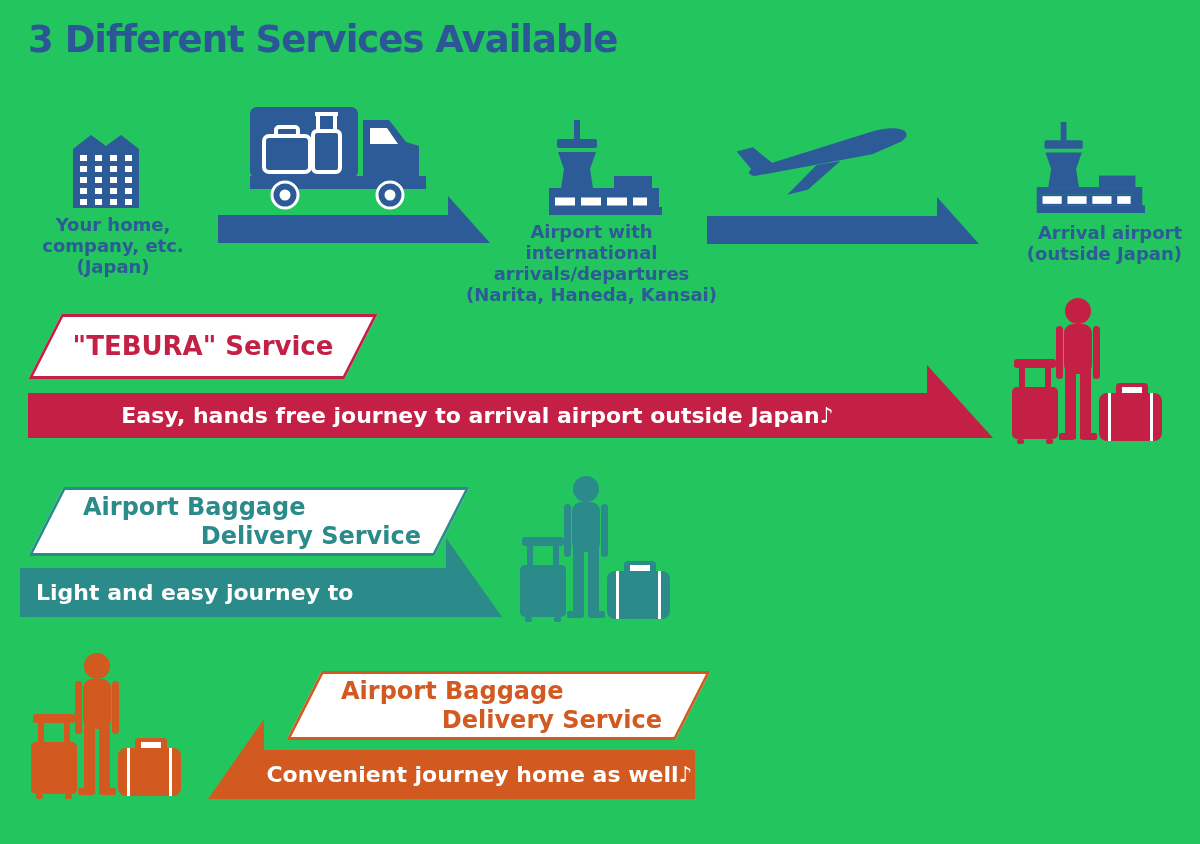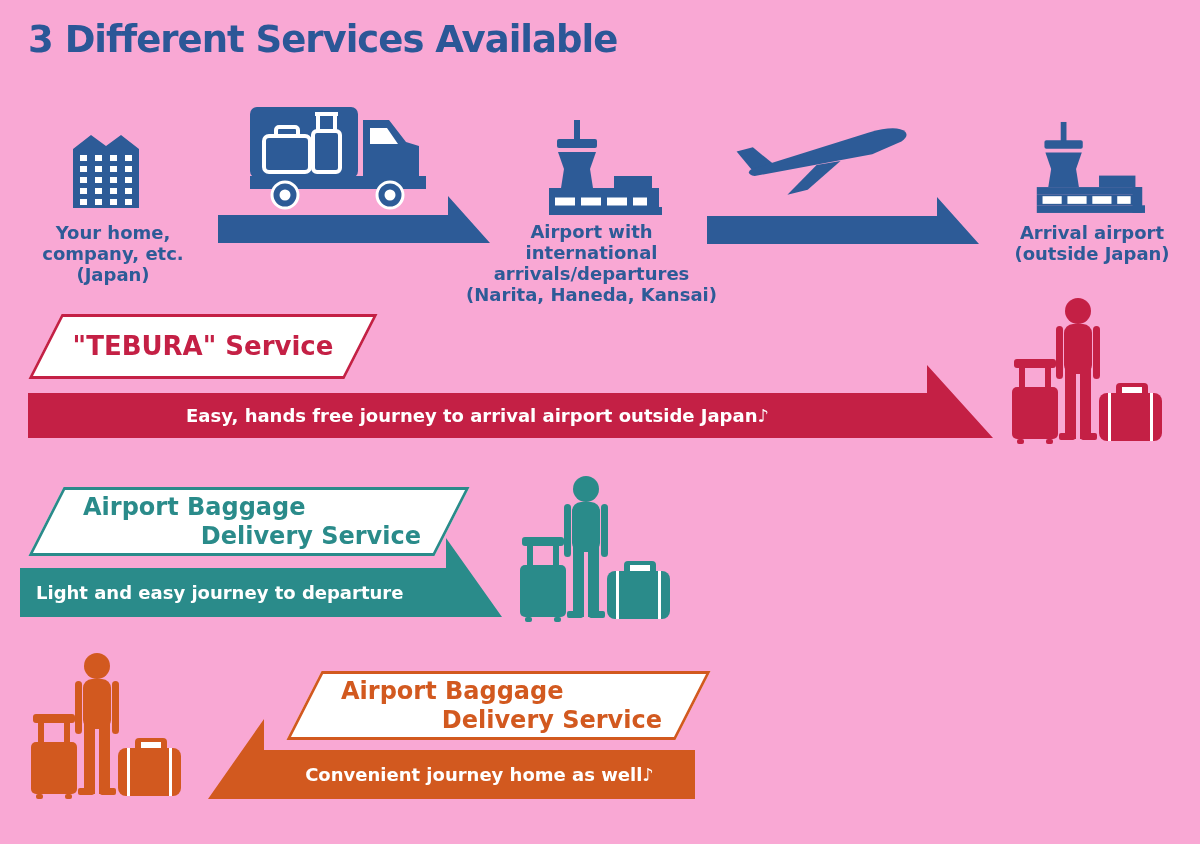--- a/index.html
+++ b/index.html
@@ -1,17 +1,17 @@
 <!DOCTYPE html>
 <html><head>
 <meta charset="utf-8">
 <style>
   html,body{margin:0;padding:0;}
   body{background:#e4e4e4;font-family:"DejaVu Sans","Liberation Sans",sans-serif;}
-  #canvas{position:relative;width:1200px;height:844px;background:#f9a8d4;overflow:hidden;}
+  #canvas{position:relative;width:1200px;height:844px;background:#22c55e;overflow:hidden;}
   .abs{position:absolute;}
   
   .blue{color:#2d5b97;}
   .red{color:#c42045;}
   .teal{color:#2a8b8a;}
   .orange{color:#d2591f;}
 
   .page-title{left:28px;top:18px;font-size:37px;font-weight:bold;color:#2b5797;letter-spacing:-1px;}
 
   .caption{font-weight:bold;font-size:18px;line-height:21px;text-align:center;color:#2d5b97;white-space:pre-line;}
@@ -23,21 +23,21 @@
   .band{font-weight:bold;}
   .band-red{left:28px;top:365px;width:965px;height:73px;background:#c42045;
     clip-path:polygon(0 28px,899px 28px,899px 0,965px 73px,0 73px);}
   .band-red .band-text{left:0;top:28px;width:899px;height:45px;line-height:45px;text-align:center;}
   .band-teal{left:20px;top:538px;width:482px;height:79px;background:#2a8b8a;
     clip-path:polygon(0 30px,426px 30px,426px 0,482px 79px,0 79px);}
   .band-teal .band-text{left:16px;top:30px;width:440px;height:49px;line-height:49px;text-align:left;}
   .band-orange{left:208px;top:719px;width:487px;height:80px;background:#d2591f;
     clip-path:polygon(56px 0,0 80px,487px 80px,487px 31px,56px 31px);}
   .band-orange .band-text{left:56px;top:31px;width:431px;height:37px;line-height:49px;text-align:center;}
-  .band-text{position:absolute;color:#ffffff;font-size:18px;font-weight:bold;}
+  .band-text{position:absolute;color:#ffffff;font-size:22px;font-weight:bold;}
 
   
   .plate{position:absolute;background:#ffffff;transform:skewX(-27deg);z-index:5;}
   .plate-inner{position:absolute;left:0;top:0;right:0;bottom:0;transform:skewX(27deg);font-weight:bold;}
   .plate-red{left:45px;top:314px;width:310px;height:59px;border:3px solid #c42045;}
   .plate-red .plate-inner{color:#c42045;font-size:26px;line-height:59px;text-align:center;}
   .plate-teal{left:46px;top:487px;width:400px;height:63px;border:3px solid #2a8b8a;}
   .plate-teal .plate-inner{color:#2a8b8a;font-size:24px;line-height:29px;padding-top:3px;}
   .plate-orange{left:304px;top:671px;width:383px;height:63px;border:3px solid #d2591f;}
   .plate-orange .plate-inner{color:#d2591f;font-size:24px;line-height:29px;padding-top:3px;}
@@ -74,21 +74,21 @@
           <rect x="22" y="56" width="7" height="6"></rect>
           <rect x="37" y="56" width="7" height="6"></rect>
           <rect x="52" y="56" width="7" height="6"></rect>
         <rect x="7" y="67" width="7" height="6"></rect>
           <rect x="22" y="67" width="7" height="6"></rect>
           <rect x="37" y="67" width="7" height="6"></rect>
           <rect x="52" y="67" width="7" height="6"></rect>
       </g>
     </svg>
   </div>
-  <div class="abs caption" style="left:28px;top:222px;width:170px;">Your home,
+  <div class="abs caption" style="left:28px;top:214px;width:170px;">Your home,
 company, etc.
 (Japan)</div>
 
   <div class="abs arrow-sm" style="left:218px;top:196px;"></div>
 
   <div class="abs blue" style="left:245px;top:100px;">
     <svg width="182" height="110" viewBox="0 0 182 110">
       <rect x="5" y="7" width="108" height="71" rx="7" fill="currentColor"></rect>
       <rect x="31" y="27" width="22" height="13" rx="3" fill="none" stroke="#ffffff" stroke-width="4"></rect>
       <rect x="19" y="36" width="46" height="36" rx="5" fill="currentColor" stroke="#ffffff" stroke-width="4"></rect>
@@ -156,21 +156,21 @@
         <rect x="105" y="70" width="10" height="27"></rect>
       </g>
       <g fill="#ffffff">
         <rect x="11" y="79.5" width="20" height="8"></rect>
         <rect x="37" y="79.5" width="20" height="8"></rect>
         <rect x="63" y="79.5" width="20" height="8"></rect>
         <rect x="89" y="79.5" width="14" height="8"></rect>
       </g>
     </svg>
   </div>
-  <div class="abs caption" style="left:1002px;top:222px;width:180px;">Arrival airport
+  <div class="abs caption" style="left:1002px;top:222px;width:180px;text-align:right;">Arrival airport
 (outside Japan)</div>
 
   <div class="plate plate-red">
     <div class="plate-inner">"TEBURA" Service</div>
   </div>
   <div class="abs band band-red">
     <div class="band-text">Easy, hands free journey to arrival airport outside Japan♪</div>
   </div>
   <div class="abs red" style="left:1012px;top:296px;">
     <svg width="150" height="150" viewBox="0 0 150 150">

